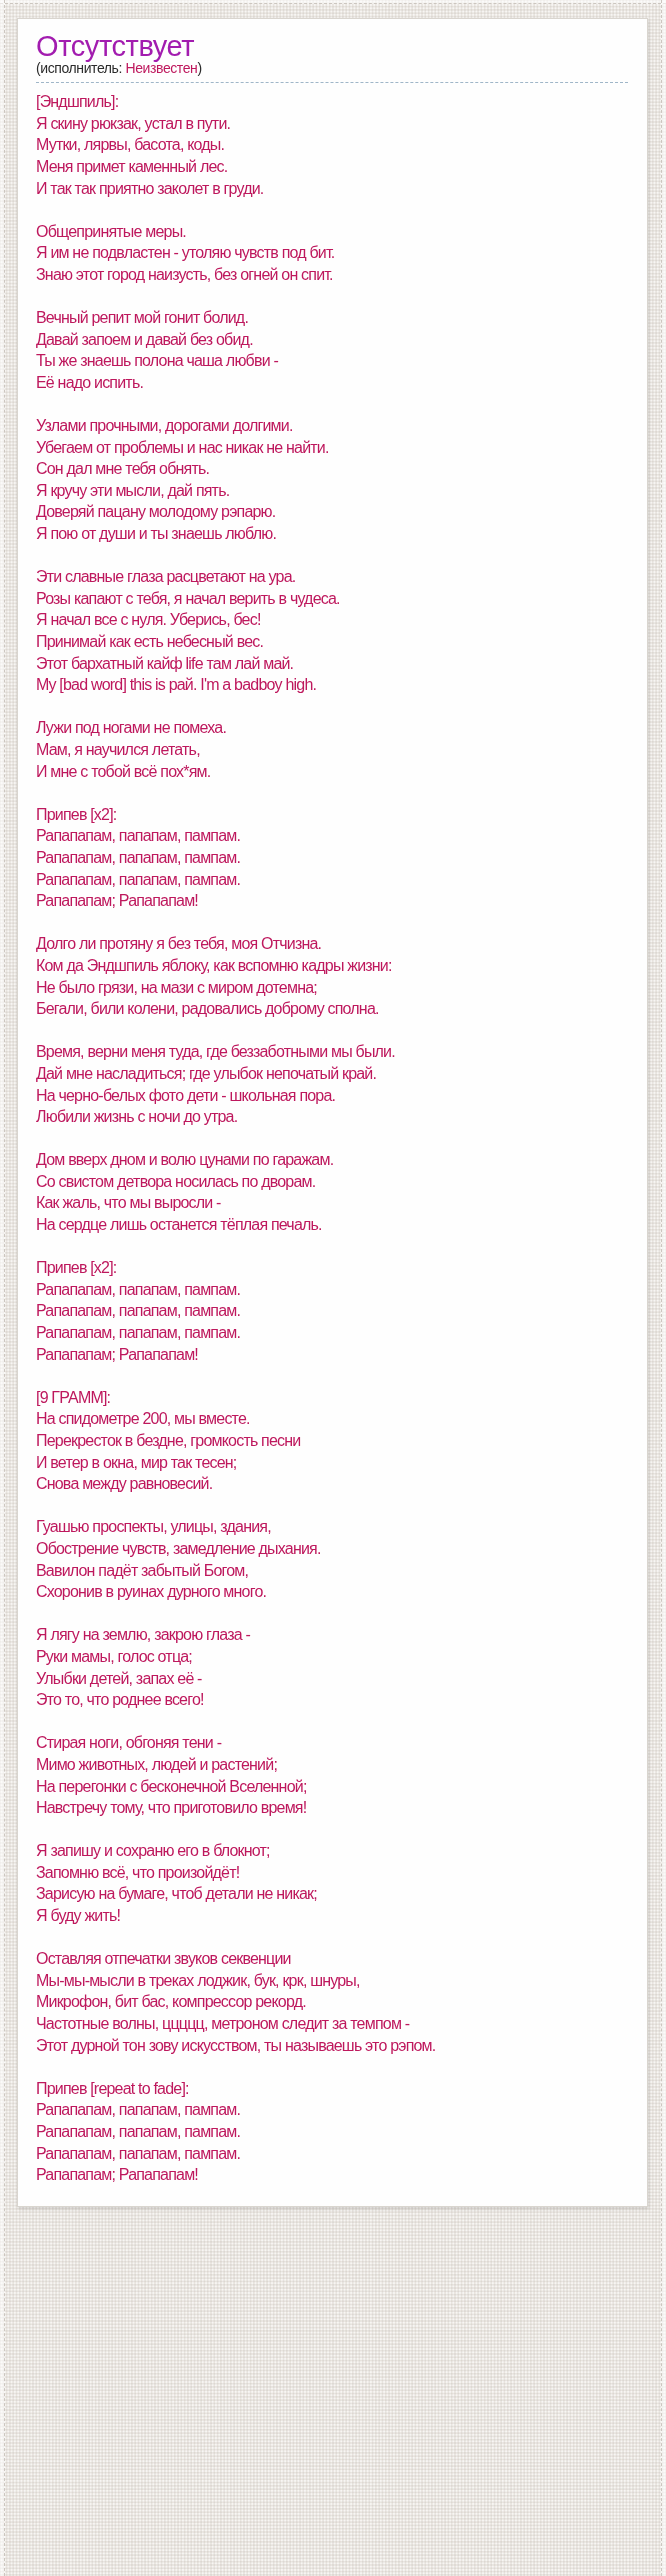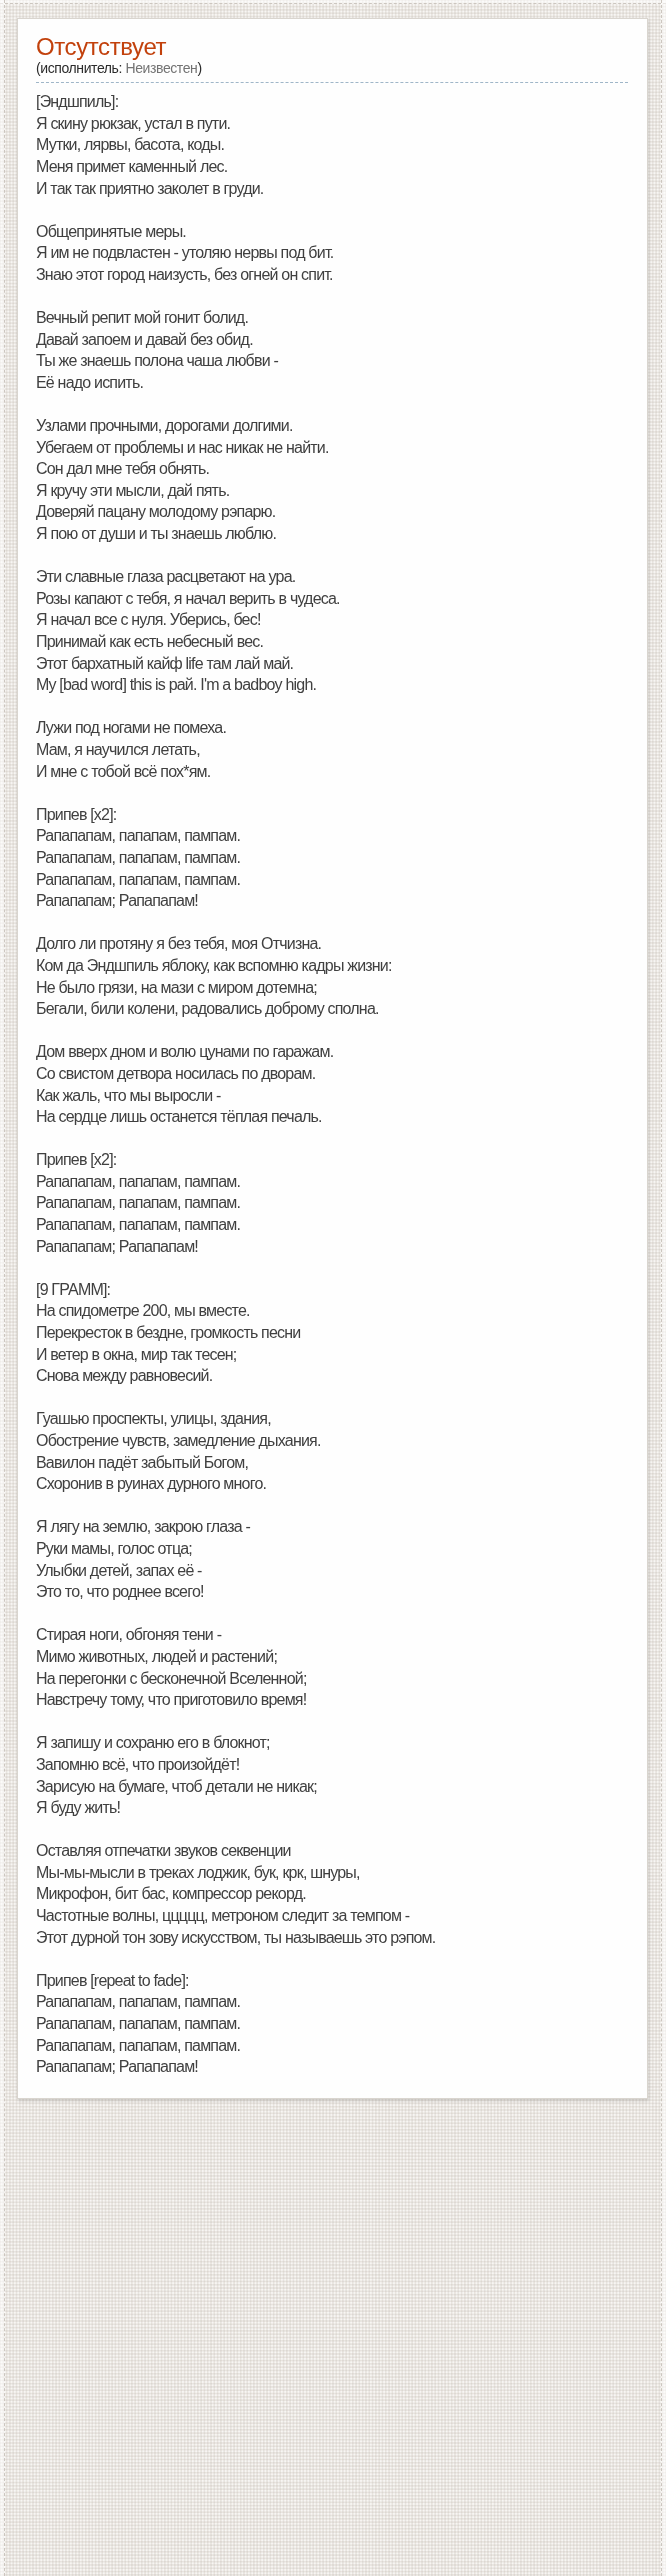--- a/index.html
+++ b/index.html
@@ -39,44 +39,44 @@
     box-shadow: 0.8px 1.7px 3.3px rgba(0,0,0,0.12);
     padding: 15px 18.3px 20px 18.3px;
     z-index: 2;
   }
   .song-header {
     border-bottom: 0.8px dashed #9fb6c8;
     padding-bottom: 5px;
   }
   h1.song-title {
     margin: 0;
-    font-size: 24px;
+    font-size: 29px;
     line-height: 25px;
     font-weight: 400;
     letter-spacing: -0.4px;
-    color: #c2410c;
+    color: #a21caf;
   }
   .artist-line {
     margin-top: 1.7px;
     font-size: 14px;
     line-height: 16.7px;
     letter-spacing: -0.4px;
     color: #2b2b2b;
   }
   .artist-line a {
-    color: #737373;
+    color: #be185d;
     text-decoration: none;
     cursor: pointer;
   }
   .lyrics {
     margin-top: 8.3px;
     font-size: 16px;
     line-height: 21.6px;
     letter-spacing: -0.8px;
-    color: #404040;
+    color: #be185d;
   }
   .stanza {
     margin: 21.6px 0 0 0;
     white-space: pre-line;
   }
   .stanza:first-child { margin-top: 0; }
 </style>
 </head>
 <body>
 
@@ -89,21 +89,21 @@
     <h1 class="song-title">Отсутствует</h1>
     <div class="artist-line"><span>(исполнитель: </span><a href="#">Неизвестен</a><span>)</span></div>
   </div>
   <div class="lyrics">
       <p class="stanza">[Эндшпиль]:
 Я скину рюкзак, устал в пути.
 Мутки, лярвы, басота, коды.
 Меня примет каменный лес.
 И так так приятно заколет в груди.</p>
       <p class="stanza">Общепринятые меры.
-Я им не подвластен - утоляю нервы под бит.
+Я им не подвластен - утоляю чувств под бит.
 Знаю этот город наизусть, без огней он спит.</p>
       <p class="stanza">Вечный репит мой гонит болид.
 Давай запоем и давай без обид.
 Ты же знаешь полона чаша любви -
 Её надо испить.</p>
       <p class="stanza">Узлами прочными, дорогами долгими.
 Убегаем от проблемы и нас никак не найти.
 Сон дал мне тебя обнять.
 Я кручу эти мысли, дай пять.
 Доверяй пацану молодому рэпарю.
@@ -119,20 +119,24 @@
 И мне с тобой всё пох*ям.</p>
       <p class="stanza">Припев [x2]:
 Рапапапам, папапам, пампам.
 Рапапапам, папапам, пампам.
 Рапапапам, папапам, пампам.
 Рапапапам; Рапапапам!</p>
       <p class="stanza">Долго ли протяну я без тебя, моя Отчизна.
 Ком да Эндшпиль яблоку, как вспомню кадры жизни:
 Не было грязи, на мази с миром дотемна;
 Бегали, били колени, радовались доброму сполна.</p>
+      <p class="stanza">Время, верни меня туда, где беззаботными мы были.
+Дай мне насладиться; где улыбок непочатый край.
+На черно-белых фото дети - школьная пора.
+Любили жизнь с ночи до утра.</p>
       <p class="stanza">Дом вверх дном и волю цунами по гаражам.
 Со свистом детвора носилась по дворам.
 Как жаль, что мы выросли -
 На сердце лишь останется тёплая печаль.</p>
       <p class="stanza">Припев [x2]:
 Рапапапам, папапам, пампам.
 Рапапапам, папапам, пампам.
 Рапапапам, папапам, пампам.
 Рапапапам; Рапапапам!</p>
       <p class="stanza">[9 ГРАММ]:

